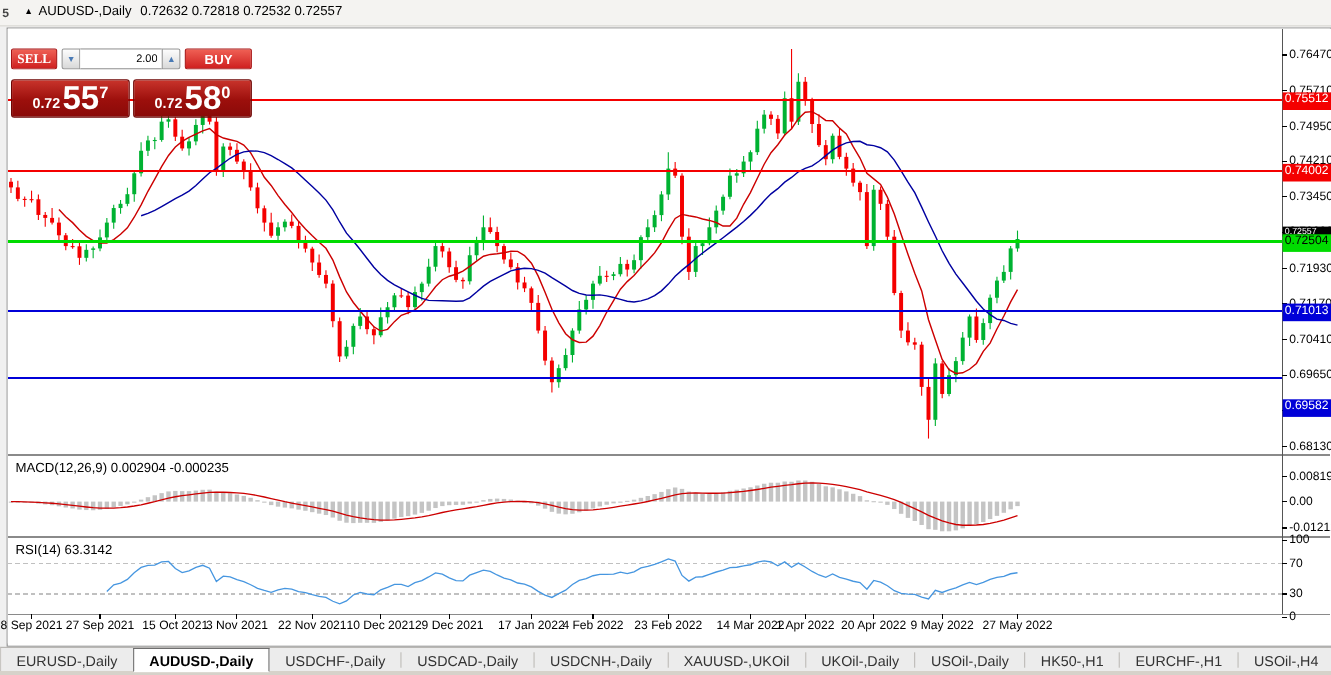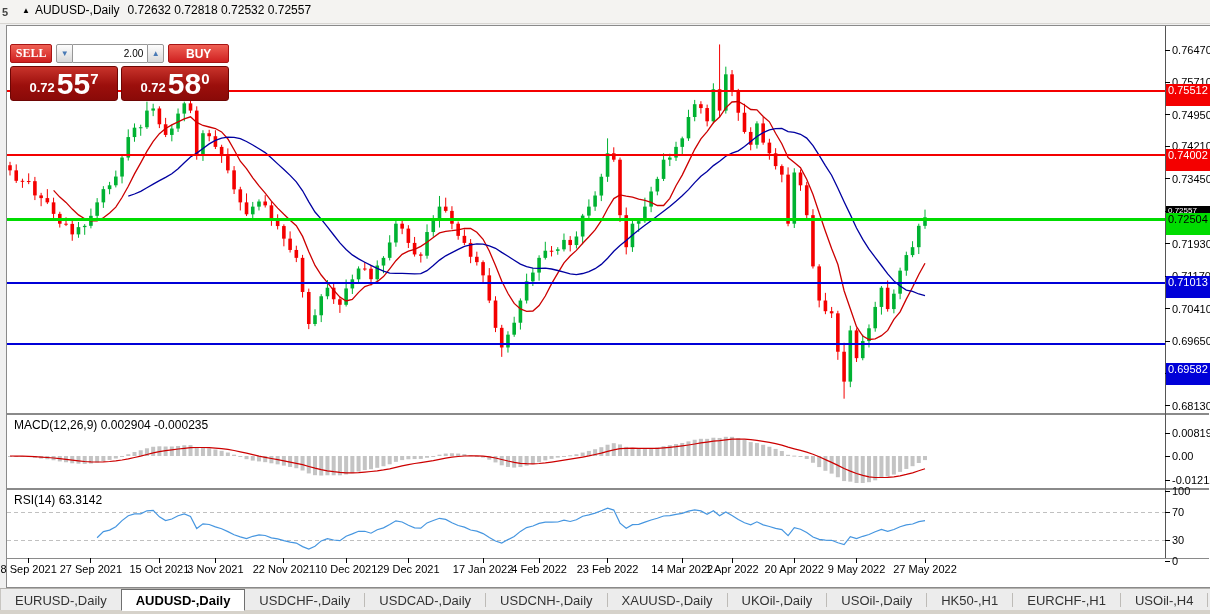--- a/index.html
+++ b/index.html
@@ -28,33 +28,33 @@
   .sellbuy{background:linear-gradient(180deg,#ef6054,#cf2020);border:1px solid #a81414;border-radius:2px;
            color:#fff;font-size:12px;font-weight:bold;display:flex;align-items:center;justify-content:center;}
   #sell-btn{width:48px;font-family:Liberation Serif, serif;}
   #buy-btn{width:70px;margin-left:4px;}
   .spin{width:18px;background:linear-gradient(180deg,#fdfdfd,#d9d9d9);border:1px solid #979797;
         display:flex;align-items:center;justify-content:center;font-size:8px;color:#4a7ab5;}
   #spin-down{margin-left:4px;border-radius:2px 0 0 2px;}
   #spin-up{border-radius:0 2px 2px 0;}
   #vol-input{width:66px;border:1px solid #979797;border-left:none;border-right:none;
              font-size:10px;text-align:right;padding:0 4px;font-family:"Liberation Sans",sans-serif;}
-  #tp-row2{display:flex;margin-top:3px;height:35px;}
+  #tp-row2{display:flex;margin-top:9px;height:35px;}
   .pricebox{background:linear-gradient(180deg,#c8332b 0%,#9c0f0c 55%,#8a0a08 100%);
             border:1px solid #6e0604;border-radius:3px;color:#fff;display:flex;
             align-items:flex-end;justify-content:center;padding-bottom:2px;}
   #sell-price{width:106px;}
   #buy-price{width:106px;margin-left:3px;}
   .p-small{font-size:13px;font-weight:bold;margin-right:2px;line-height:20px;}
   .p-big{font-size:30px;font-weight:bold;line-height:28px;}
   .p-sup{font-size:15px;font-weight:bold;line-height:14px;position:relative;top:-12px;}
 
   
   .axlabel{position:absolute;font-size:11px;color:#000;white-space:nowrap;}
-  .chip{position:absolute;left:1166px;width:43px;height:22px;line-height:13px;font-size:11px;
+  .chip{position:absolute;left:1166px;width:43px;height:16px;line-height:13px;font-size:11px;
         padding-left:2px;color:#fff;white-space:nowrap;}
   .datelabel{position:absolute;font-size:11px;color:#000;transform:translateX(-50%);white-space:nowrap;top:563px;}
   .panelabel{position:absolute;font-size:12px;color:#000;white-space:nowrap;}
 
   
   #tabbar{position:absolute;left:0;top:588px;width:1210px;height:22px;background:#ececec;
           border-top:1px solid #b4b2ae;display:flex;align-items:stretch;font-size:13px;color:#333;}
   #tabbar .lead{width:14px;border-right:1px solid #c8c6c2;background:#e4e2de;}
   .tab{display:flex;align-items:center;padding:0 14px;cursor:default;position:relative;}
   .tab.active{background:#ffffff;border:1px solid #6f6f6f;border-bottom:1px solid #ffffff;
@@ -658,21 +658,21 @@
     <div class="lead"></div>
     <span id="tabs-host" style="display:flex;">
         <div class="tab">EURUSD-,Daily</div>
         <div class="tab active">AUDUSD-,Daily</div>
         <div class="tab">USDCHF-,Daily</div>
         <div class="tabsep"></div>
         <div class="tab">USDCAD-,Daily</div>
         <div class="tabsep"></div>
         <div class="tab">USDCNH-,Daily</div>
         <div class="tabsep"></div>
-        <div class="tab">XAUUSD-,Daily</div>
+        <div class="tab">XAUUSD-,UKOil</div>
         <div class="tabsep"></div>
         <div class="tab">UKOil-,Daily</div>
         <div class="tabsep"></div>
         <div class="tab">USOil-,Daily</div>
         <div class="tabsep"></div>
         <div class="tab">HK50-,H1</div>
         <div class="tabsep"></div>
         <div class="tab">EURCHF-,H1</div>
         <div class="tabsep"></div>
         <div class="tab">USOil-,H4</div>

